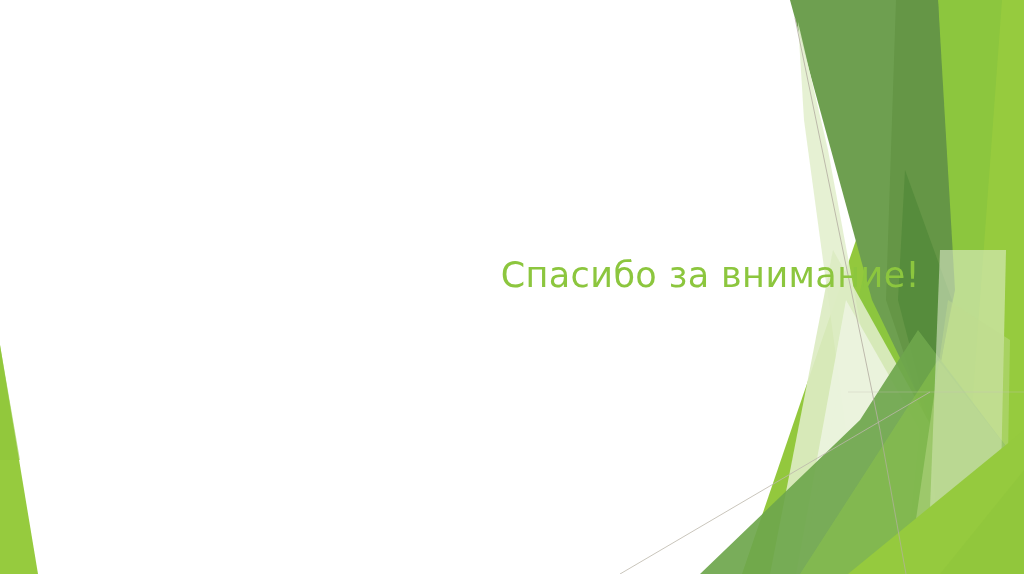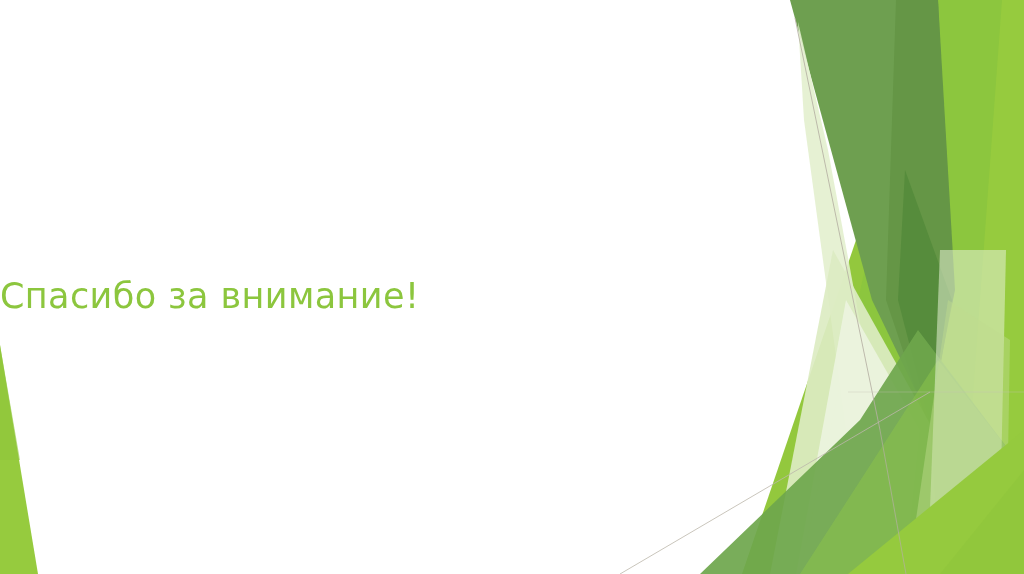--- a/index.html
+++ b/index.html
@@ -23,23 +23,22 @@
     inset: 0;
     width: 1024px;
     height: 574px;
     pointer-events: none;
   }
   .title-block {
     position: absolute;
     left: 0;
     top: 256px;
     width: 920px;
-    text-align: left;
+    text-align: right;
     padding: 0;
-    margin-top: 21px;
   }
   .title-text {
     display: inline-block;
     font-family: "DejaVu Sans", sans-serif;
     font-size: 35px;
     font-weight: 400;
     letter-spacing: 0.4px;
     line-height: 1.12;
     color: #8CC63E;
     white-space: pre-wrap;

